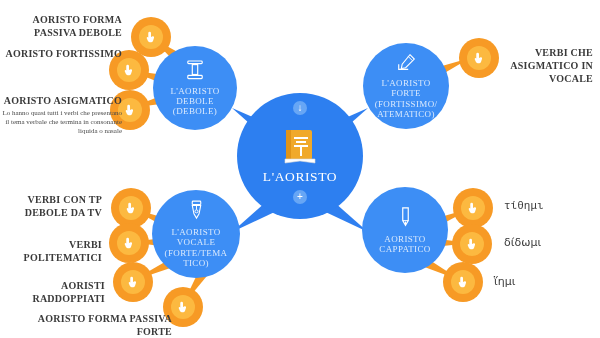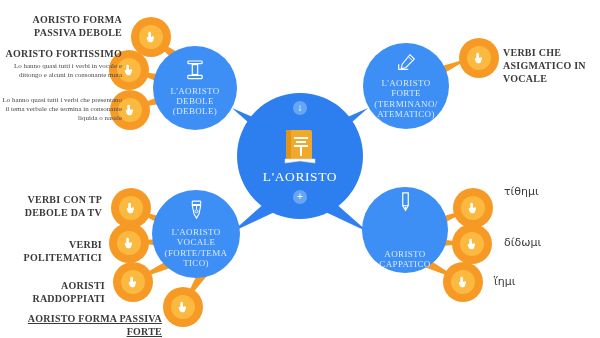--- a/index.html
+++ b/index.html
@@ -60,21 +60,21 @@
   
   .lbl{position:absolute;color:#3a3a3a;}
   .lbl .hd{
     font-weight:bold;font-size:10px;letter-spacing:.25px;
     line-height:1.28;display:block;
   }
   .lbl .bd{
     font-size:7px;line-height:1.32;display:block;margin-top:1px;color:#4a4a4a;
   }
   .lbl.r-align{text-align:right;}
-  .lbl.l-align{text-align:left;}
+  .lbl.l-align{text-align:right;}
   .greek{
     position:absolute;color:#3a3a3a;font-size:11px;
     font-family:"DejaVu Sans", sans-serif;
   }
 </style>
 </head>
 <body>
 
 <div id="stage">
 
@@ -142,21 +142,21 @@
     <span class="bico">
       <svg viewBox="0 0 24 22" width="21" height="19">
         <path d="M16,2 L21,7 L11,17 L6,18 L7,13 Z" fill="none" stroke="#fff" stroke-width="1.3"></path>
         <path d="M3,13 L3,19 L14,19" fill="none" stroke="#fff" stroke-width="1.3"></path>
         <path d="M14,4 L19,9" fill="none" stroke="#fff" stroke-width="1.1"></path>
       </svg>
     </span>
     <span class="btext">
       <span>L'AORISTO</span><br>
       <span>FORTE</span><br>
-      <span>(TERMINANO/</span><br>
+      <span>(FORTISSIMO/</span><br>
       <span>ATEMATICO)</span>
     </span>
   </div>
 
   <div class="branch" style="left:152px;top:190px;width:88px;height:88px;">
     <span class="bico">
       <svg viewBox="0 0 20 24" width="17" height="21">
         <rect x="5" y="1" width="10" height="4" rx="1" fill="none" stroke="#fff" stroke-width="1.3"></rect>
         <path d="M5,6 L15,6 L13,16 L10,21 L7,16 Z" fill="none" stroke="#fff" stroke-width="1.3"></path>
         <circle cx="10" cy="13" r="1.8" fill="none" stroke="#fff" stroke-width="1.1"></circle>
@@ -164,21 +164,21 @@
       </svg>
     </span>
     <span class="btext">
       <span>L'AORISTO</span><br>
       <span>VOCALE</span><br>
       <span>(FORTE/TEMA</span><br>
       <span>TICO)</span>
     </span>
   </div>
 
-  <div class="branch" style="left:362px;top:187px;width:86px;height:86px;justify-content:space-between;">
+  <div class="branch" style="left:362px;top:187px;width:86px;height:86px;">
     <span class="bico">
       <svg viewBox="0 0 14 24" width="13" height="22">
         <path d="M4,2 L10,2 L10,16 L7,21 L4,16 Z" fill="none" stroke="#fff" stroke-width="1.3"></path>
         <path d="M4,16 L10,16" stroke="#fff" stroke-width="1.1"></path>
         <path d="M7,17 L7,21" stroke="#fff" stroke-width="1.1"></path>
       </svg>
     </span>
     <span class="btext">
       <span>AORISTO</span><br>
       <span>CAPPATICO</span>
@@ -262,44 +262,44 @@
         </svg>
     </span>
   </div>
 
   <div class="lbl r-align" style="left:30px;top:14px;width:92px;">
     <span class="hd"><span>AORISTO FORMA</span><br><span>PASSIVA DEBOLE</span></span>
   </div>
 
   <div class="lbl r-align" style="left:4px;top:48px;width:118px;">
     <span class="hd">AORISTO FORTISSIMO</span>
-    <span class="bd">Lo  hanno quasi tutti i verbi in vocale e dittongo e alcuni in consonante muta</span>
   </div>
 
   <div class="lbl r-align" style="left:2px;top:95px;width:120px;">
+    <span class="hd">AORISTO ASIGMATICO</span>
     <span class="bd">Lo hanno quasi tutti i verbi che presentano il tema verbale che termina in consonante liquida o nasale</span>
   </div>
 
   <div class="lbl r-align" style="left:22px;top:194px;width:80px;">
     <span class="hd"><span>VERBI CON TP</span><br><span>DEBOLE DA TV</span></span>
   </div>
 
   <div class="lbl r-align" style="left:12px;top:239px;width:90px;">
     <span class="hd">VERBI POLITEMATICI</span>
   </div>
 
   <div class="lbl r-align" style="left:10px;top:280px;width:95px;">
     <span class="hd">AORISTI RADDOPPIATI</span>
   </div>
 
-  <div class="lbl r-align" style="left:24px;top:313px;width:138px;text-decoration:underline;">
+  <div class="lbl r-align" style="left:34px;top:313px;width:138px;">
     <span class="hd">AORISTO FORMA PASSIVA FORTE</span>
   </div>
 
   <div class="lbl l-align" style="left:503px;top:47px;width:90px;">
     <span class="hd"><span>VERBI CHE</span><br><span>ASIGMATICO IN</span><br><span>VOCALE</span></span>
   </div>
 
-  <div class="greek" style="left:504px;top:185px;">τίθημι</div>
+  <div class="greek" style="left:504px;top:200px;font-family:Liberation Mono, monospace;">τίθημι</div>
   <div class="greek" style="left:504px;top:236px;">δίδωμι</div>
   <div class="greek" style="left:494px;top:275px;">ἵημι</div>
 
 </div>
 
 </body></html>

